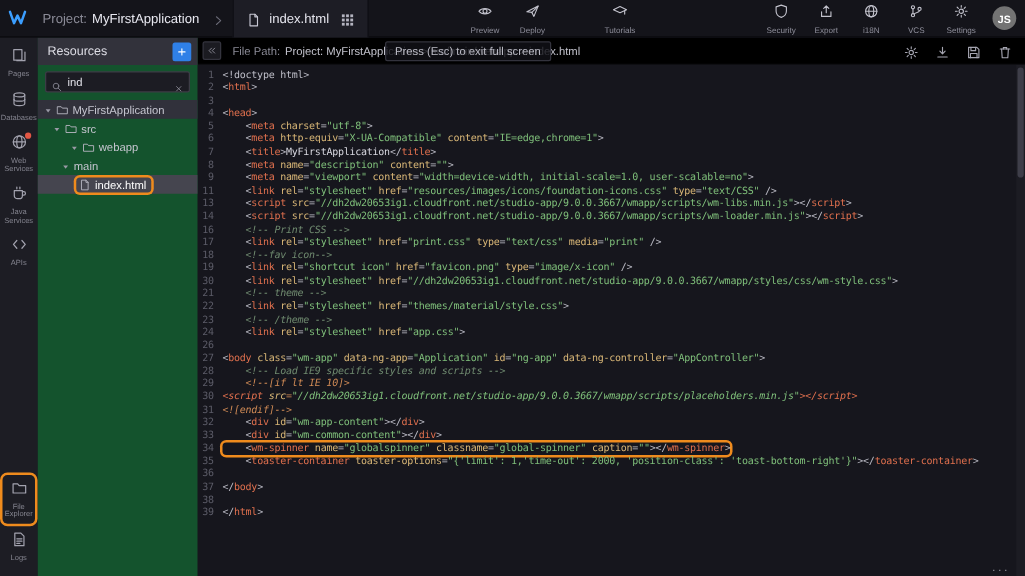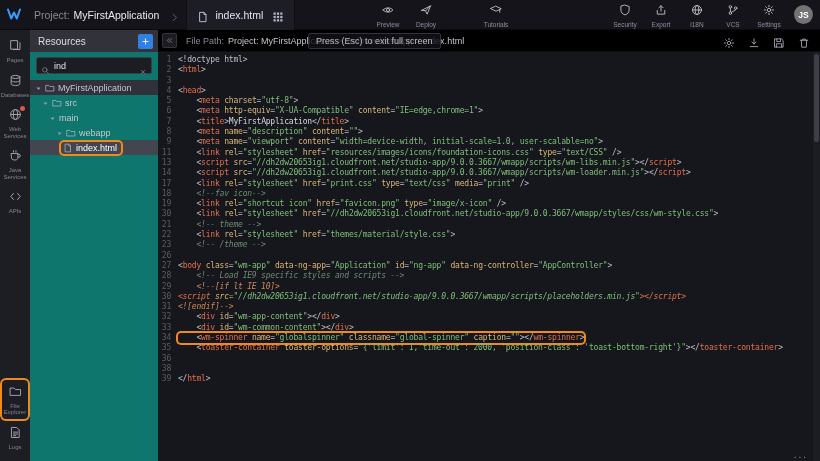--- a/index.html
+++ b/index.html
@@ -40,21 +40,21 @@
             display:flex;flex-direction:column;justify-content:space-between;padding:4px 0 8px;}
   .act-group{display:flex;flex-direction:column;gap:2px;}
   .act-item{position:relative;width:26px;margin:0 auto;display:flex;flex-direction:column;align-items:center;
             gap:1px;padding:4px 0 3px;color:#a2a2ae;cursor:pointer;border-radius:4px;}
   .act-ic svg{width:13px;height:13px;}
   .act-item .lbl{font-size:6px;line-height:6.5px;color:#84848f;text-align:center;}
   .dot{position:absolute;top:3px;right:3px;width:5px;height:5px;border-radius:50%;background:#e25744;}
   .ann{box-shadow:0 0 0 2px #ef8b1d;border-radius:4px;}
 
   
-  .resources{position:absolute;left:30px;top:30px;bottom:0;width:128px;background:#0f766e;z-index:20;
+  .resources{position:absolute;left:30px;top:30px;bottom:0;width:128px;background:#14532d;z-index:20;
              display:flex;flex-direction:column;}
   .res-head{height:22px;background:#32323b;display:flex;align-items:center;padding:0 5px 0 8px;flex:none;}
   .res-title{font-size:10px;color:#dcdce4;flex:1;}
   .res-plus{width:15px;height:15px;background:#2f80e7;border-radius:2px;color:#fff;display:flex;
             align-items:center;justify-content:center;cursor:pointer;}
   .res-plus svg{width:9px;height:9px;}
   .res-search{margin:5px 6px 6px;height:17px;background:#1c1c23;border:1px solid #3c3c46;border-radius:2px;
               display:flex;align-items:center;padding:0 4px;gap:4px;flex:none;}
   .rs-ic{width:9px;height:9px;color:#8b8b97;}
   .rs-ic svg{width:9px;height:9px;}
@@ -302,37 +302,37 @@
           <span class="t-wrap">
             <span class="t-car"><svg viewBox="0 0 16 16" fill="none" stroke="currentColor" stroke-width="1.2" stroke-linecap="round" stroke-linejoin="round">
                 <path d="M3.5 5.5 H12.5 L8 11.5 Z" fill="currentColor" stroke="none"></path>
               </svg></span>
             <span class="t-fic"><svg viewBox="0 0 16 16" fill="none" stroke="currentColor" stroke-width="1.2" stroke-linecap="round" stroke-linejoin="round">
                 <path d="M1.8 3.8 H6.3 L7.8 5.6 H14.2 V12.8 H1.8 Z"></path>
               </svg></span>
             <span>src</span>
           </span>
         </div>
+        <div class="tree-row" style="padding-left: 24px;">
+          <span class="t-wrap">
+            <span class="t-car"><svg viewBox="0 0 16 16" fill="none" stroke="currentColor" stroke-width="1.2" stroke-linecap="round" stroke-linejoin="round">
+                <path d="M3.5 5.5 H12.5 L8 11.5 Z" fill="currentColor" stroke="none"></path>
+              </svg></span>
+            <span class="t-fic"><svg viewBox="0 0 16 16" fill="none" stroke="currentColor" stroke-width="1.2" stroke-linecap="round" stroke-linejoin="round">
+                <path d="M1.8 3.8 H6.3 L7.8 5.6 H14.2 V12.8 H1.8 Z"></path>
+              </svg></span>
+            <span>webapp</span>
+          </span>
+        </div>
         <div class="tree-row" style="padding-left: 17px;">
           <span class="t-wrap">
             <span class="t-car"><svg viewBox="0 0 16 16" fill="none" stroke="currentColor" stroke-width="1.2" stroke-linecap="round" stroke-linejoin="round">
                 <path d="M3.5 5.5 H12.5 L8 11.5 Z" fill="currentColor" stroke="none"></path>
               </svg></span>
             <span>main</span>
-          </span>
-        </div>
-        <div class="tree-row" style="padding-left: 24px;">
-          <span class="t-wrap">
-            <span class="t-car"><svg viewBox="0 0 16 16" fill="none" stroke="currentColor" stroke-width="1.2" stroke-linecap="round" stroke-linejoin="round">
-                <path d="M3.5 5.5 H12.5 L8 11.5 Z" fill="currentColor" stroke="none"></path>
-              </svg></span>
-            <span class="t-fic"><svg viewBox="0 0 16 16" fill="none" stroke="currentColor" stroke-width="1.2" stroke-linecap="round" stroke-linejoin="round">
-                <path d="M1.8 3.8 H6.3 L7.8 5.6 H14.2 V12.8 H1.8 Z"></path>
-              </svg></span>
-            <span>webapp</span>
           </span>
         </div>
         <div class="tree-row selected" style="padding-left: 31px;">
           <span class="t-wrap ann">
             <span class="t-fic"><svg viewBox="0 0 16 16" fill="none" stroke="currentColor" stroke-width="1.2" stroke-linecap="round" stroke-linejoin="round">
                 <path d="M4 1.8 H9.2 L12 4.6 V14.2 H4 Z"></path>
                 <path d="M9.2 1.8 V4.6 H12"></path>
               </svg></span>
             <span>index.html</span>
           </span>
@@ -415,20 +415,24 @@
         </div>
         <div class="cl">
           <span class="ln">13</span>
           <span class="lc"><span class="tk-p">    &lt;</span><span class="tk-t">script</span><span class="tk-p"> </span><span class="tk-a">src</span><span class="tk-p">=</span><span class="tk-s">"//dh2dw20653ig1.cloudfront.net/studio-app/9.0.0.3667/wmapp/scripts/wm-libs.min.js"</span><span class="tk-p">&gt;&lt;/</span><span class="tk-t">script</span><span class="tk-p">&gt;</span></span>
         </div>
         <div class="cl">
           <span class="ln">14</span>
           <span class="lc"><span class="tk-p">    &lt;</span><span class="tk-t">script</span><span class="tk-p"> </span><span class="tk-a">src</span><span class="tk-p">=</span><span class="tk-s">"//dh2dw20653ig1.cloudfront.net/studio-app/9.0.0.3667/wmapp/scripts/wm-loader.min.js"</span><span class="tk-p">&gt;&lt;/</span><span class="tk-t">script</span><span class="tk-p">&gt;</span></span>
         </div>
         <div class="cl">
+          <span class="ln">16</span>
+          <span class="lc"><span class="tk-p">    </span><span class="tk-c">&lt;!-- Print CSS --&gt;</span></span>
+        </div>
+        <div class="cl">
           <span class="ln">17</span>
           <span class="lc"><span class="tk-p">    &lt;</span><span class="tk-t">link</span><span class="tk-p"> </span><span class="tk-a">rel</span><span class="tk-p">=</span><span class="tk-s">"stylesheet"</span><span class="tk-p"> </span><span class="tk-a">href</span><span class="tk-p">=</span><span class="tk-s">"print.css"</span><span class="tk-p"> </span><span class="tk-a">type</span><span class="tk-p">=</span><span class="tk-s">"text/css"</span><span class="tk-p"> </span><span class="tk-a">media</span><span class="tk-p">=</span><span class="tk-s">"print"</span><span class="tk-p"> /&gt;</span></span>
         </div>
         <div class="cl">
           <span class="ln">18</span>
           <span class="lc"><span class="tk-p">    </span><span class="tk-c">&lt;!--fav icon--&gt;</span></span>
         </div>
         <div class="cl">
           <span class="ln">19</span>
           <span class="lc"><span class="tk-p">    &lt;</span><span class="tk-t">link</span><span class="tk-p"> </span><span class="tk-a">rel</span><span class="tk-p">=</span><span class="tk-s">"shortcut icon"</span><span class="tk-p"> </span><span class="tk-a">href</span><span class="tk-p">=</span><span class="tk-s">"favicon.png"</span><span class="tk-p"> </span><span class="tk-a">type</span><span class="tk-p">=</span><span class="tk-s">"image/x-icon"</span><span class="tk-p"> /&gt;</span></span>
@@ -443,20 +447,24 @@
         </div>
         <div class="cl">
           <span class="ln">22</span>
           <span class="lc"><span class="tk-p">    &lt;</span><span class="tk-t">link</span><span class="tk-p"> </span><span class="tk-a">rel</span><span class="tk-p">=</span><span class="tk-s">"stylesheet"</span><span class="tk-p"> </span><span class="tk-a">href</span><span class="tk-p">=</span><span class="tk-s">"themes/material/style.css"</span><span class="tk-p">&gt;</span></span>
         </div>
         <div class="cl">
           <span class="ln">23</span>
           <span class="lc"><span class="tk-p">    </span><span class="tk-c">&lt;!-- /theme --&gt;</span></span>
         </div>
         <div class="cl">
+          <span class="ln">24</span>
+          <span class="lc"><span class="tk-p">    &lt;</span><span class="tk-t">link</span><span class="tk-p"> </span><span class="tk-a">rel</span><span class="tk-p">=</span><span class="tk-s">"stylesheet"</span><span class="tk-p"> </span><span class="tk-a">href</span><span class="tk-p">=</span><span class="tk-s">"app.css"</span><span class="tk-p">&gt;</span></span>
+        </div>
+        <div class="cl">
           <span class="ln">26</span>
           <span class="lc">&nbsp;</span>
         </div>
         <div class="cl">
           <span class="ln">27</span>
           <span class="lc"><span class="tk-p">&lt;</span><span class="tk-t">body</span><span class="tk-p"> </span><span class="tk-a">class</span><span class="tk-p">=</span><span class="tk-s">"wm-app"</span><span class="tk-p"> </span><span class="tk-a">data-ng-app</span><span class="tk-p">=</span><span class="tk-s">"Application"</span><span class="tk-p"> </span><span class="tk-a">id</span><span class="tk-p">=</span><span class="tk-s">"ng-app"</span><span class="tk-p"> </span><span class="tk-a">data-ng-controller</span><span class="tk-p">=</span><span class="tk-s">"AppController"</span><span class="tk-p">&gt;</span></span>
         </div>
         <div class="cl">
           <span class="ln">28</span>
           <span class="lc"><span class="tk-p">    </span><span class="tk-c">&lt;!-- Load IE9 specific styles and scripts --&gt;</span></span>
@@ -485,20 +493,24 @@
           <span class="ln">34</span>
           <span class="lc ann-line"><span class="tk-p">    &lt;</span><span class="tk-t">wm-spinner</span><span class="tk-p"> </span><span class="tk-a">name</span><span class="tk-p">=</span><span class="tk-s">"globalspinner"</span><span class="tk-p"> </span><span class="tk-a">classname</span><span class="tk-p">=</span><span class="tk-s">"global-spinner"</span><span class="tk-p"> </span><span class="tk-a">caption</span><span class="tk-p">=</span><span class="tk-s">""</span><span class="tk-p">&gt;&lt;/</span><span class="tk-t">wm-spinner</span><span class="tk-p">&gt;</span></span>
         </div>
         <div class="cl">
           <span class="ln">35</span>
           <span class="lc"><span class="tk-p">    &lt;</span><span class="tk-t">toaster-container</span><span class="tk-p"> </span><span class="tk-a">toaster-options</span><span class="tk-p">=</span><span class="tk-s">"{'limit': 1,'time-out': 2000, 'position-class': 'toast-bottom-right'}"</span><span class="tk-p">&gt;&lt;/</span><span class="tk-t">toaster-container</span><span class="tk-p">&gt;</span></span>
         </div>
         <div class="cl">
           <span class="ln">36</span>
           <span class="lc">&nbsp;</span>
+        </div>
+        <div class="cl">
+          <span class="ln">37</span>
+          <span class="lc"><span class="tk-p">&lt;/</span><span class="tk-t">body</span><span class="tk-p">&gt;</span></span>
         </div>
         <div class="cl">
           <span class="ln">38</span>
           <span class="lc">&nbsp;</span>
         </div>
         <div class="cl">
           <span class="ln">39</span>
           <span class="lc"><span class="tk-p">&lt;/</span><span class="tk-t">html</span><span class="tk-p">&gt;</span></span>
         </div>
       </div>

